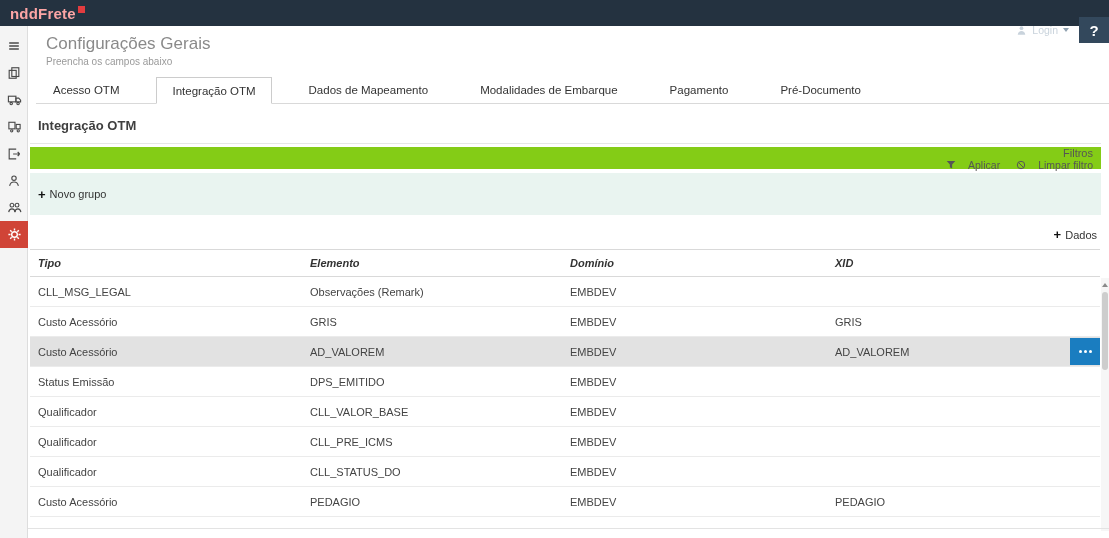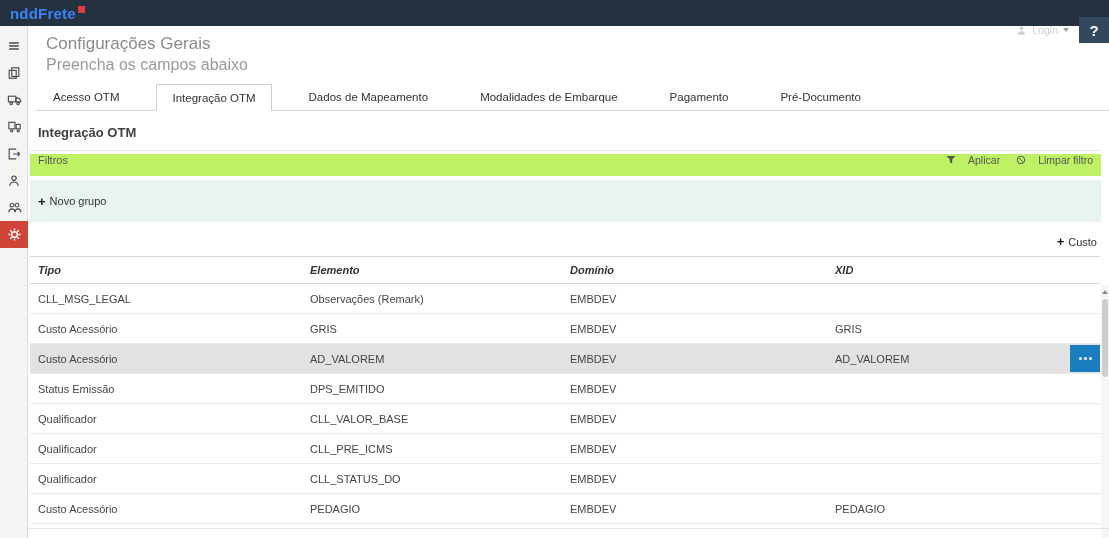--- a/index.html
+++ b/index.html
@@ -3,53 +3,53 @@
 <meta charset="utf-8">
 <style>
   * { box-sizing: border-box; margin: 0; padding: 0; }
   html,body { width:1109px; height:538px; overflow:hidden;
     font-family:"Liberation Sans", sans-serif; background:#fff; }
 
   
   .topbar { position:absolute; left:0; top:0; width:1109px; height:26px;
     background:#243240; display:flex; align-items:center; justify-content:space-between;
     padding-left:10px; z-index:10; }
-  .brand { color:#3b82f6; font-size:15px; font-weight:bold; letter-spacing:.2px; position:relative; cursor:pointer; }
+  .brand { color:#fca5a5; font-size:15px; font-weight:bold; letter-spacing:.2px; position:relative; cursor:pointer; }
   .brand .sq { display:inline-block; width:7px; height:7px; background:#e23c3f; margin-left:2px; transform:translateY(-6px); }
   .topbar-right { display:flex; align-items:center; height:100%;margin-top:34px; }
   .login { display:flex; align-items:center; gap:5px; color:#c9d3dc; font-size:10.5px; cursor:pointer; padding:0 10px; }
   .login svg { display:block; }
   .caret { width:0; height:0; border-left:3.5px solid transparent; border-right:3.5px solid transparent; border-top:4px solid #8fa1b0; }
   .help { width:30px; height:26px; background:#33485c; color:#fff; font-size:15px; font-weight:bold;
     display:flex; align-items:center; justify-content:center; cursor:pointer; }
 
   
   .sidebar { position:absolute; left:0; top:26px; width:28px; bottom:0;
     background:#f4f4f4; border-right:1px solid #ddd; display:flex; flex-direction:column; align-items:stretch; padding-top:6px; }
   .side-item { width:28px; height:27px; display:flex; align-items:center; justify-content:center; cursor:pointer; color:#4a4a4a; }
   .side-item svg { display:block; }
   .side-item.active { background:#d04437; color:#fff; }
 
   
   .main { position:absolute; left:28px; top:26px; right:0; bottom:0; background:#fff; }
   .title-block { padding:8px 0 0 18px; }
   .page-title { font-size:17px; color:#8a8a8a; font-weight:normal; }
-  .page-subtitle { font-size:16px; color:#9a9a9a; margin-top:2px; }
+  .page-subtitle { font-size:10px; color:#9a9a9a; margin-top:2px; }
 
   
   .tabs { display:flex; margin:10px 0 0 8px; border-bottom:1px solid #d9d9d9; padding-left:2px; margin-right:0;gap:22px; }
   .tab { font-size:11.5px; color:#333; padding:7px 15px 6px 15px; cursor:pointer; position:relative; margin-bottom:-1px; }
   .tab.active { background:#fff; border:1px solid #ccc; border-bottom:1px solid #fff; }
 
   .section-title { margin:14px 8px 10px 10px; font-size:13px; font-weight:bold; color:#3f3f3f; }
   .section-rule { margin:0 8px 3px 2px; border-bottom:1px solid #e6e6e6; }
 
   
-  .filters-bar { margin:0 8px 0 2px; height:22px; background:#bef264; display:flex; align-items:flex-start;
-    justify-content:space-between; padding:0 8px; }
+  .filters-bar { margin:0 8px 0 2px; height:22px; background:#84cc16; display:flex; align-items:flex-end;
+    justify-content:space-between; padding:0 8px;flex-direction:column; }
   .filters-title { font-size:11px; color:#555; }
   .filters-actions { display:flex; align-items:center; gap:16px; }
   .filter-action { display:flex; align-items:center; gap:12px; font-size:10.5px; color:#555; cursor:pointer; }
   .filter-action svg { display:block; }
 
   .group-area { margin:4px 8px 0 2px; height:42px; background:#e9f4f0; display:flex; align-items:center; padding:0 8px; }
   .new-group { display:flex; align-items:center; gap:4px; font-size:11px; color:#333; cursor:pointer; }
   .plus { font-weight:bold; font-size:13px; color:#111; line-height:1; }
 
   .new-row { margin:10px 12px 4px 2px; text-align:right; }
@@ -198,21 +198,21 @@
   <div class="group-area">
     <div class="new-group">
       <span class="plus">+</span>
       <span>Novo grupo</span>
     </div>
   </div>
 
   <div class="new-row">
     <span class="new-btn">
       <span class="plus">+</span>
-      <span>Custo</span>
+      <span>Dados</span>
     </span>
   </div>
 
   <div class="table-wrap">
     <div class="thead">
       <div class="th">Tipo</div>
       <div class="th">Elemento</div>
       <div class="th">Domínio</div>
       <div class="th">XID</div>
     </div>

